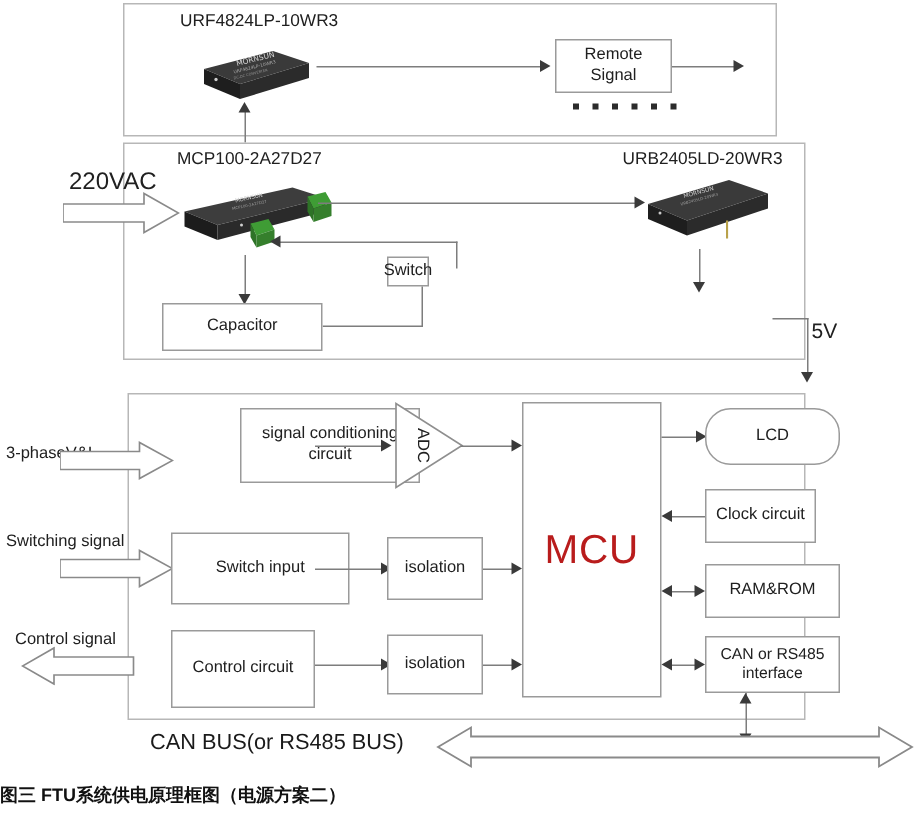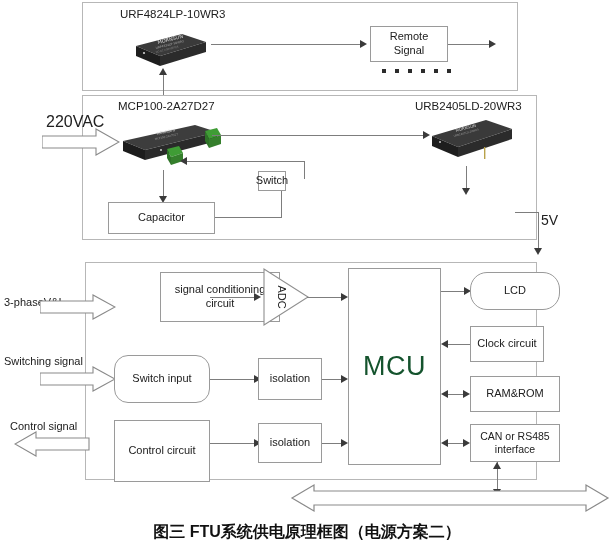--- a/index.html
+++ b/index.html
@@ -97,33 +97,32 @@
   }
   .dots i {
     display: block;
     width: 4px;
     height: 4px;
     background: #2b2b2b;
   }
   .mcu-label {
     font-size: 27px;
     letter-spacing: 0.5px;
-    color: #14532d;
+    color: #b91c1c;
   }
   .adc-text {
     font-size: 11px;
     color: #202020;
     transform: rotate(90deg);
     white-space: nowrap;
   }
   .caption {
     position: absolute;
     width: 100%;
-    text-align: center;
-    font-size: 16px;
+    font-size: 12px;
     font-weight: bold;
     color: #111111;
     white-space: nowrap;
   }
   .bus-label {
     position: absolute;
     font-size: 14.5px;
     color: #1a1a1a;
     white-space: nowrap;
   }
@@ -268,40 +267,40 @@
   <div class="hline" style="left:307px; top:297px; width:35px;"></div>
   <div class="ah-right" style="left:341px; top:293px;"></div>
 
   <div class="lbl" style="left:4px; top:355px;">Switching signal</div>
   <div class="blockarrow" style="left:40px; top:366px;">
     <svg width="76" height="26" viewBox="0 0 76 26">
       <polygon points="0,7 53,7 53,1 75,13 53,25 53,19 0,19" fill="#ffffff" stroke="#8a8a8a" stroke-width="1.1"></polygon>
     </svg>
   </div>
 
-  <div class="box" style="left:114px; top:355px; width:96px; height:48px;border-radius:14px;">
+  <div class="box" style="left:114px; top:355px; width:119px; height:48px;">
     <span>Switch input</span>
   </div>
   <div class="hline" style="left:210px; top:379px; width:45px;"></div>
   <div class="ah-right" style="left:254px; top:375px;"></div>
 
   <div class="box" style="left:258px; top:358px; width:64px; height:42px;">
     <span>isolation</span>
   </div>
   <div class="hline" style="left:322px; top:379px; width:20px;"></div>
   <div class="ah-right" style="left:341px; top:375px;"></div>
 
   <div class="lbl" style="left:10px; top:420px;">Control signal</div>
   <div class="blockarrow" style="left:14px; top:431px;">
     <svg width="76" height="26" viewBox="0 0 76 26">
       <polygon points="75,7 22,7 22,1 1,13 22,25 22,19 75,19" fill="#ffffff" stroke="#8a8a8a" stroke-width="1.1"></polygon>
     </svg>
   </div>
 
-  <div class="box" style="left:114px; top:420px; width:96px; height:62px;">
+  <div class="box" style="left:114px; top:420px; width:96px; height:52px;">
     <span>Control circuit</span>
   </div>
   <div class="hline" style="left:210px; top:443px; width:45px;"></div>
   <div class="ah-right" style="left:254px; top:439px;"></div>
 
   <div class="box" style="left:258px; top:423px; width:64px; height:40px;">
     <span>isolation</span>
   </div>
   <div class="hline" style="left:322px; top:443px; width:20px;"></div>
   <div class="ah-right" style="left:341px; top:439px;"></div>
@@ -333,20 +332,21 @@
   <div class="ah-left" style="left:441px; top:439px;"></div>
   <div class="ah-right" style="left:463px; top:439px;"></div>
   <div class="box" style="left:470px; top:424px; width:90px; height:38px; font-size:10.5px;">
     <span>CAN or RS485 interface</span>
   </div>
 
   <div class="vline" style="left:497px; top:462px; height:32px;"></div>
   <div class="ah-up" style="left:493px; top:462px;"></div>
   <div class="ah-down" style="left:493px; top:489px;"></div>
 
+  <div class="bus-label" style="left:100px; top:487px;">CAN BUS(or RS485 BUS)</div>
   <div class="blockarrow" style="left:290px; top:483px;">
     <svg width="320" height="30" viewBox="0 0 320 30">
       <polygon points="24,8 296,8 296,2 318,15 296,28 296,22 24,22 24,28 2,15 24,2" fill="#ffffff" stroke="#8a8a8a" stroke-width="1.2"></polygon>
     </svg>
   </div>
 
   <div class="caption" style="left:0; top:522px;">图三  FTU系统供电原理框图（电源方案二）</div>
 
 </div>
 

